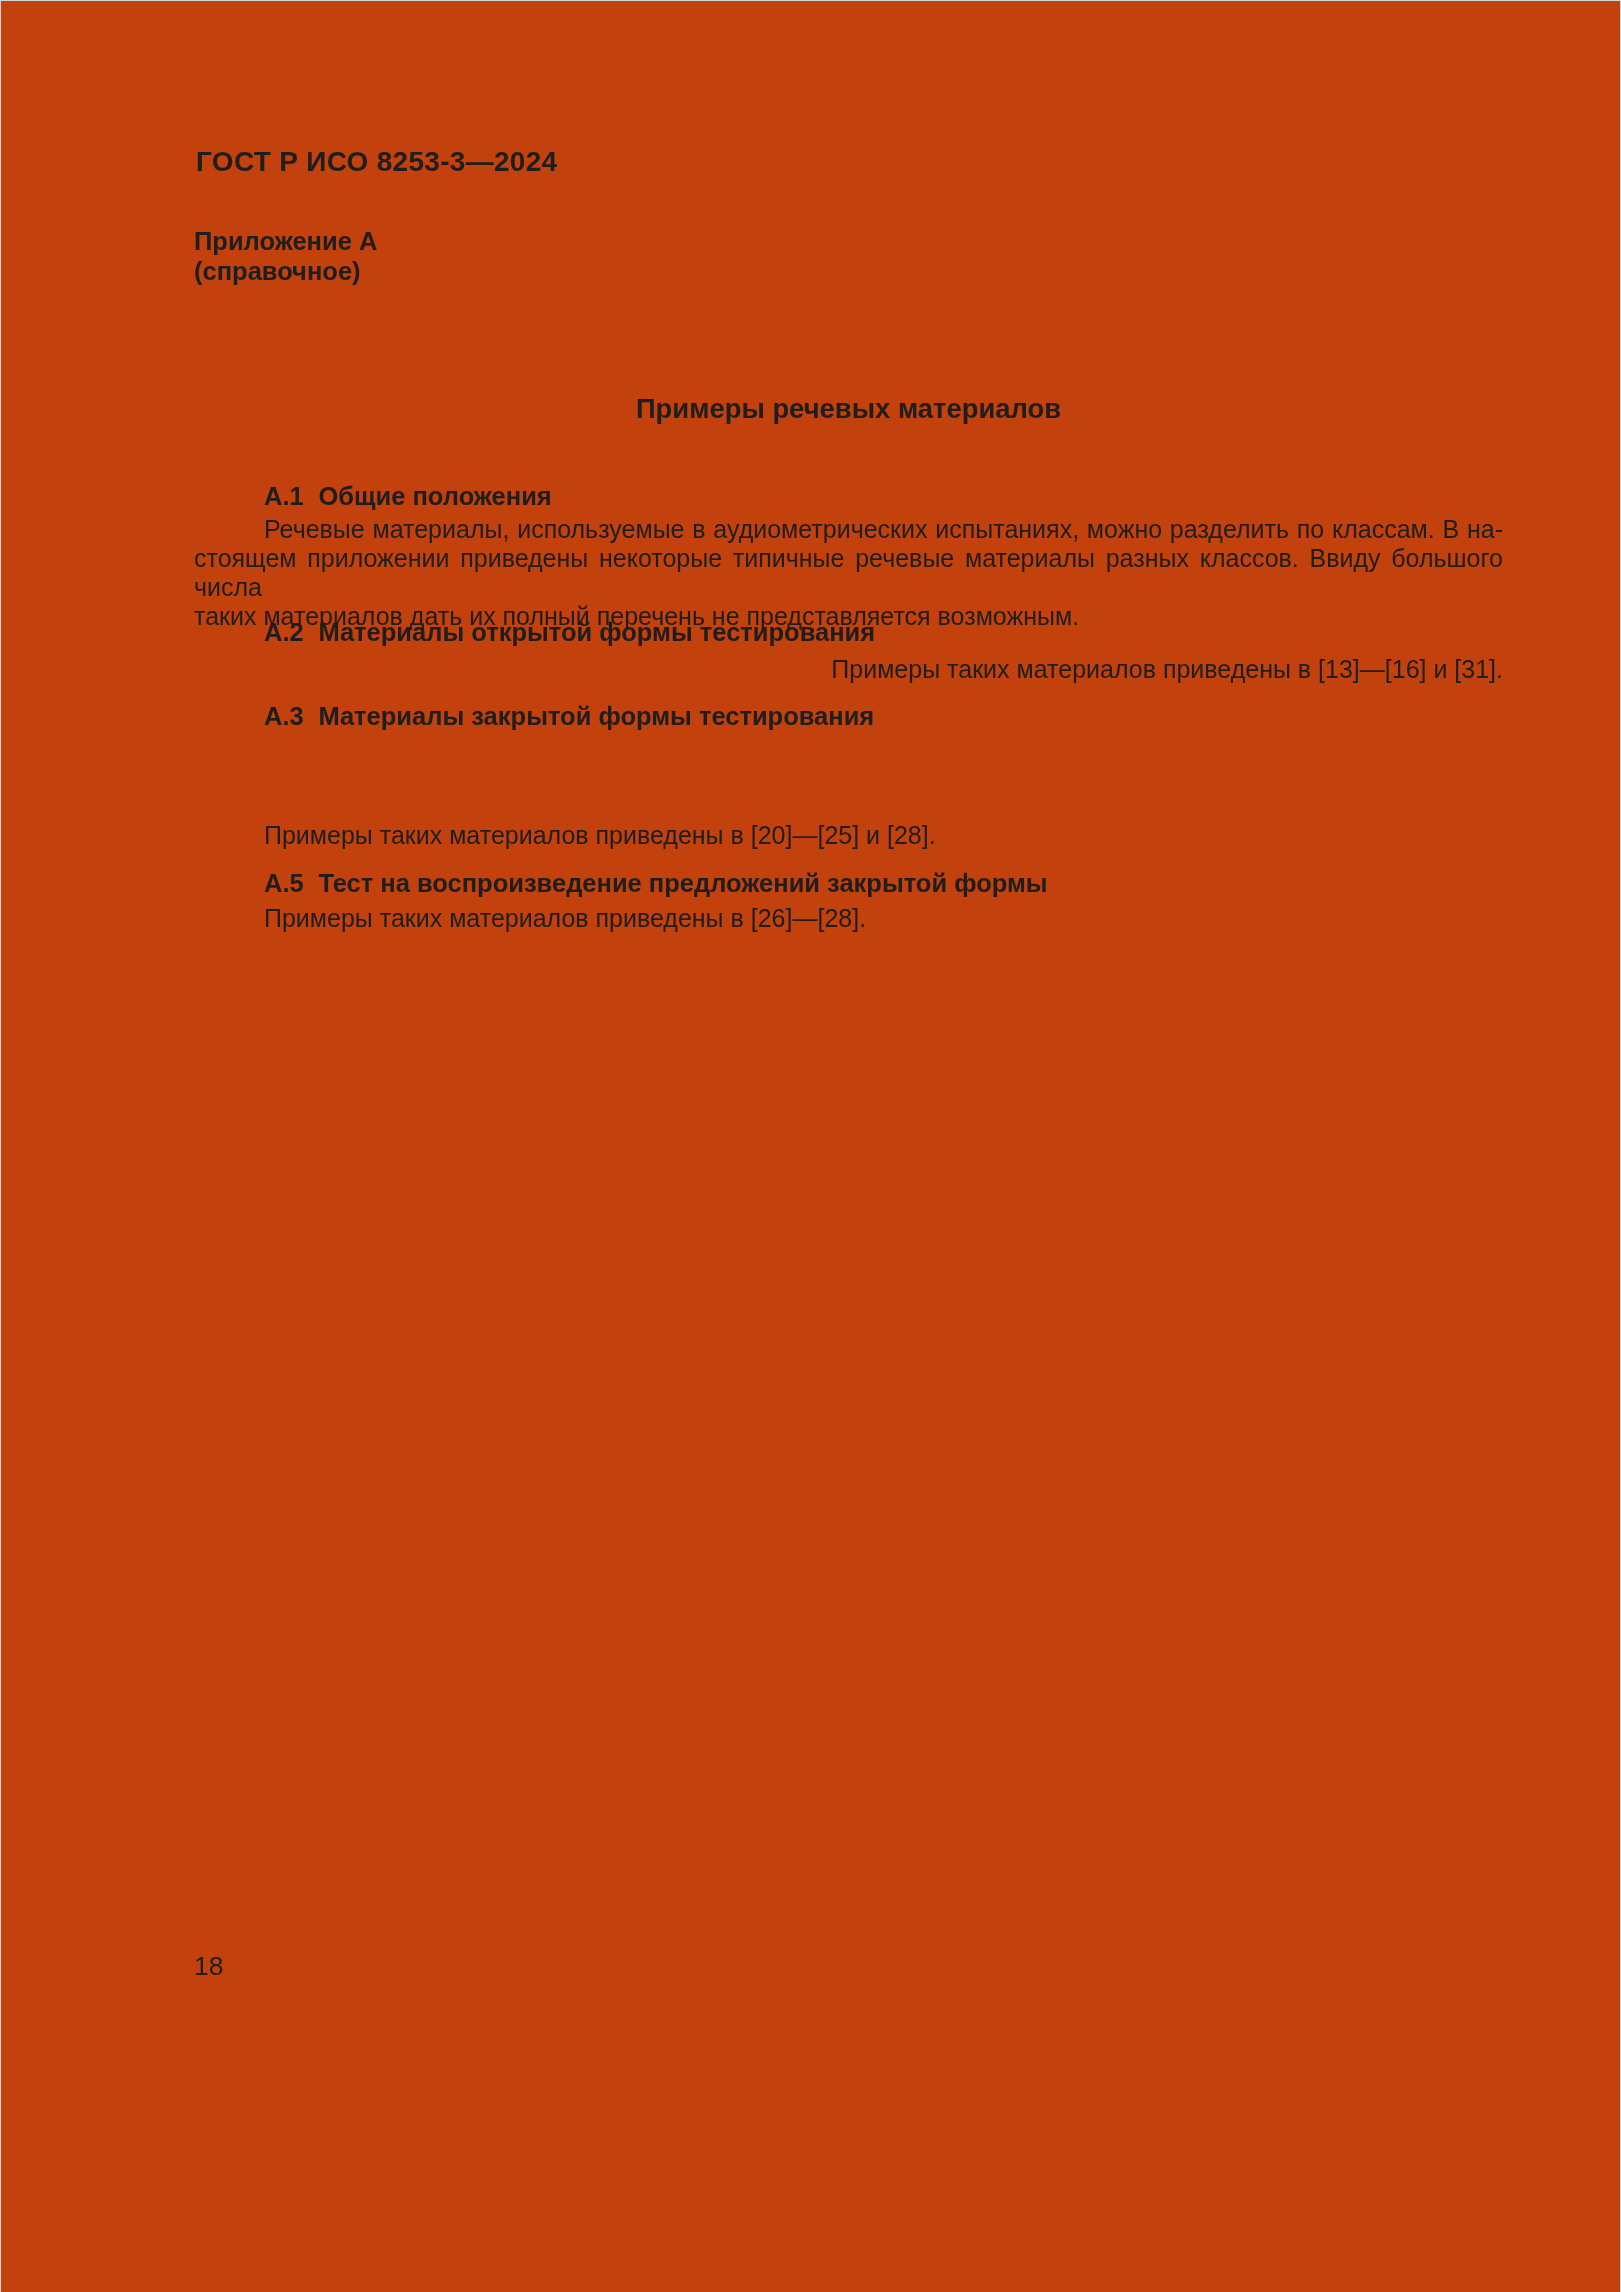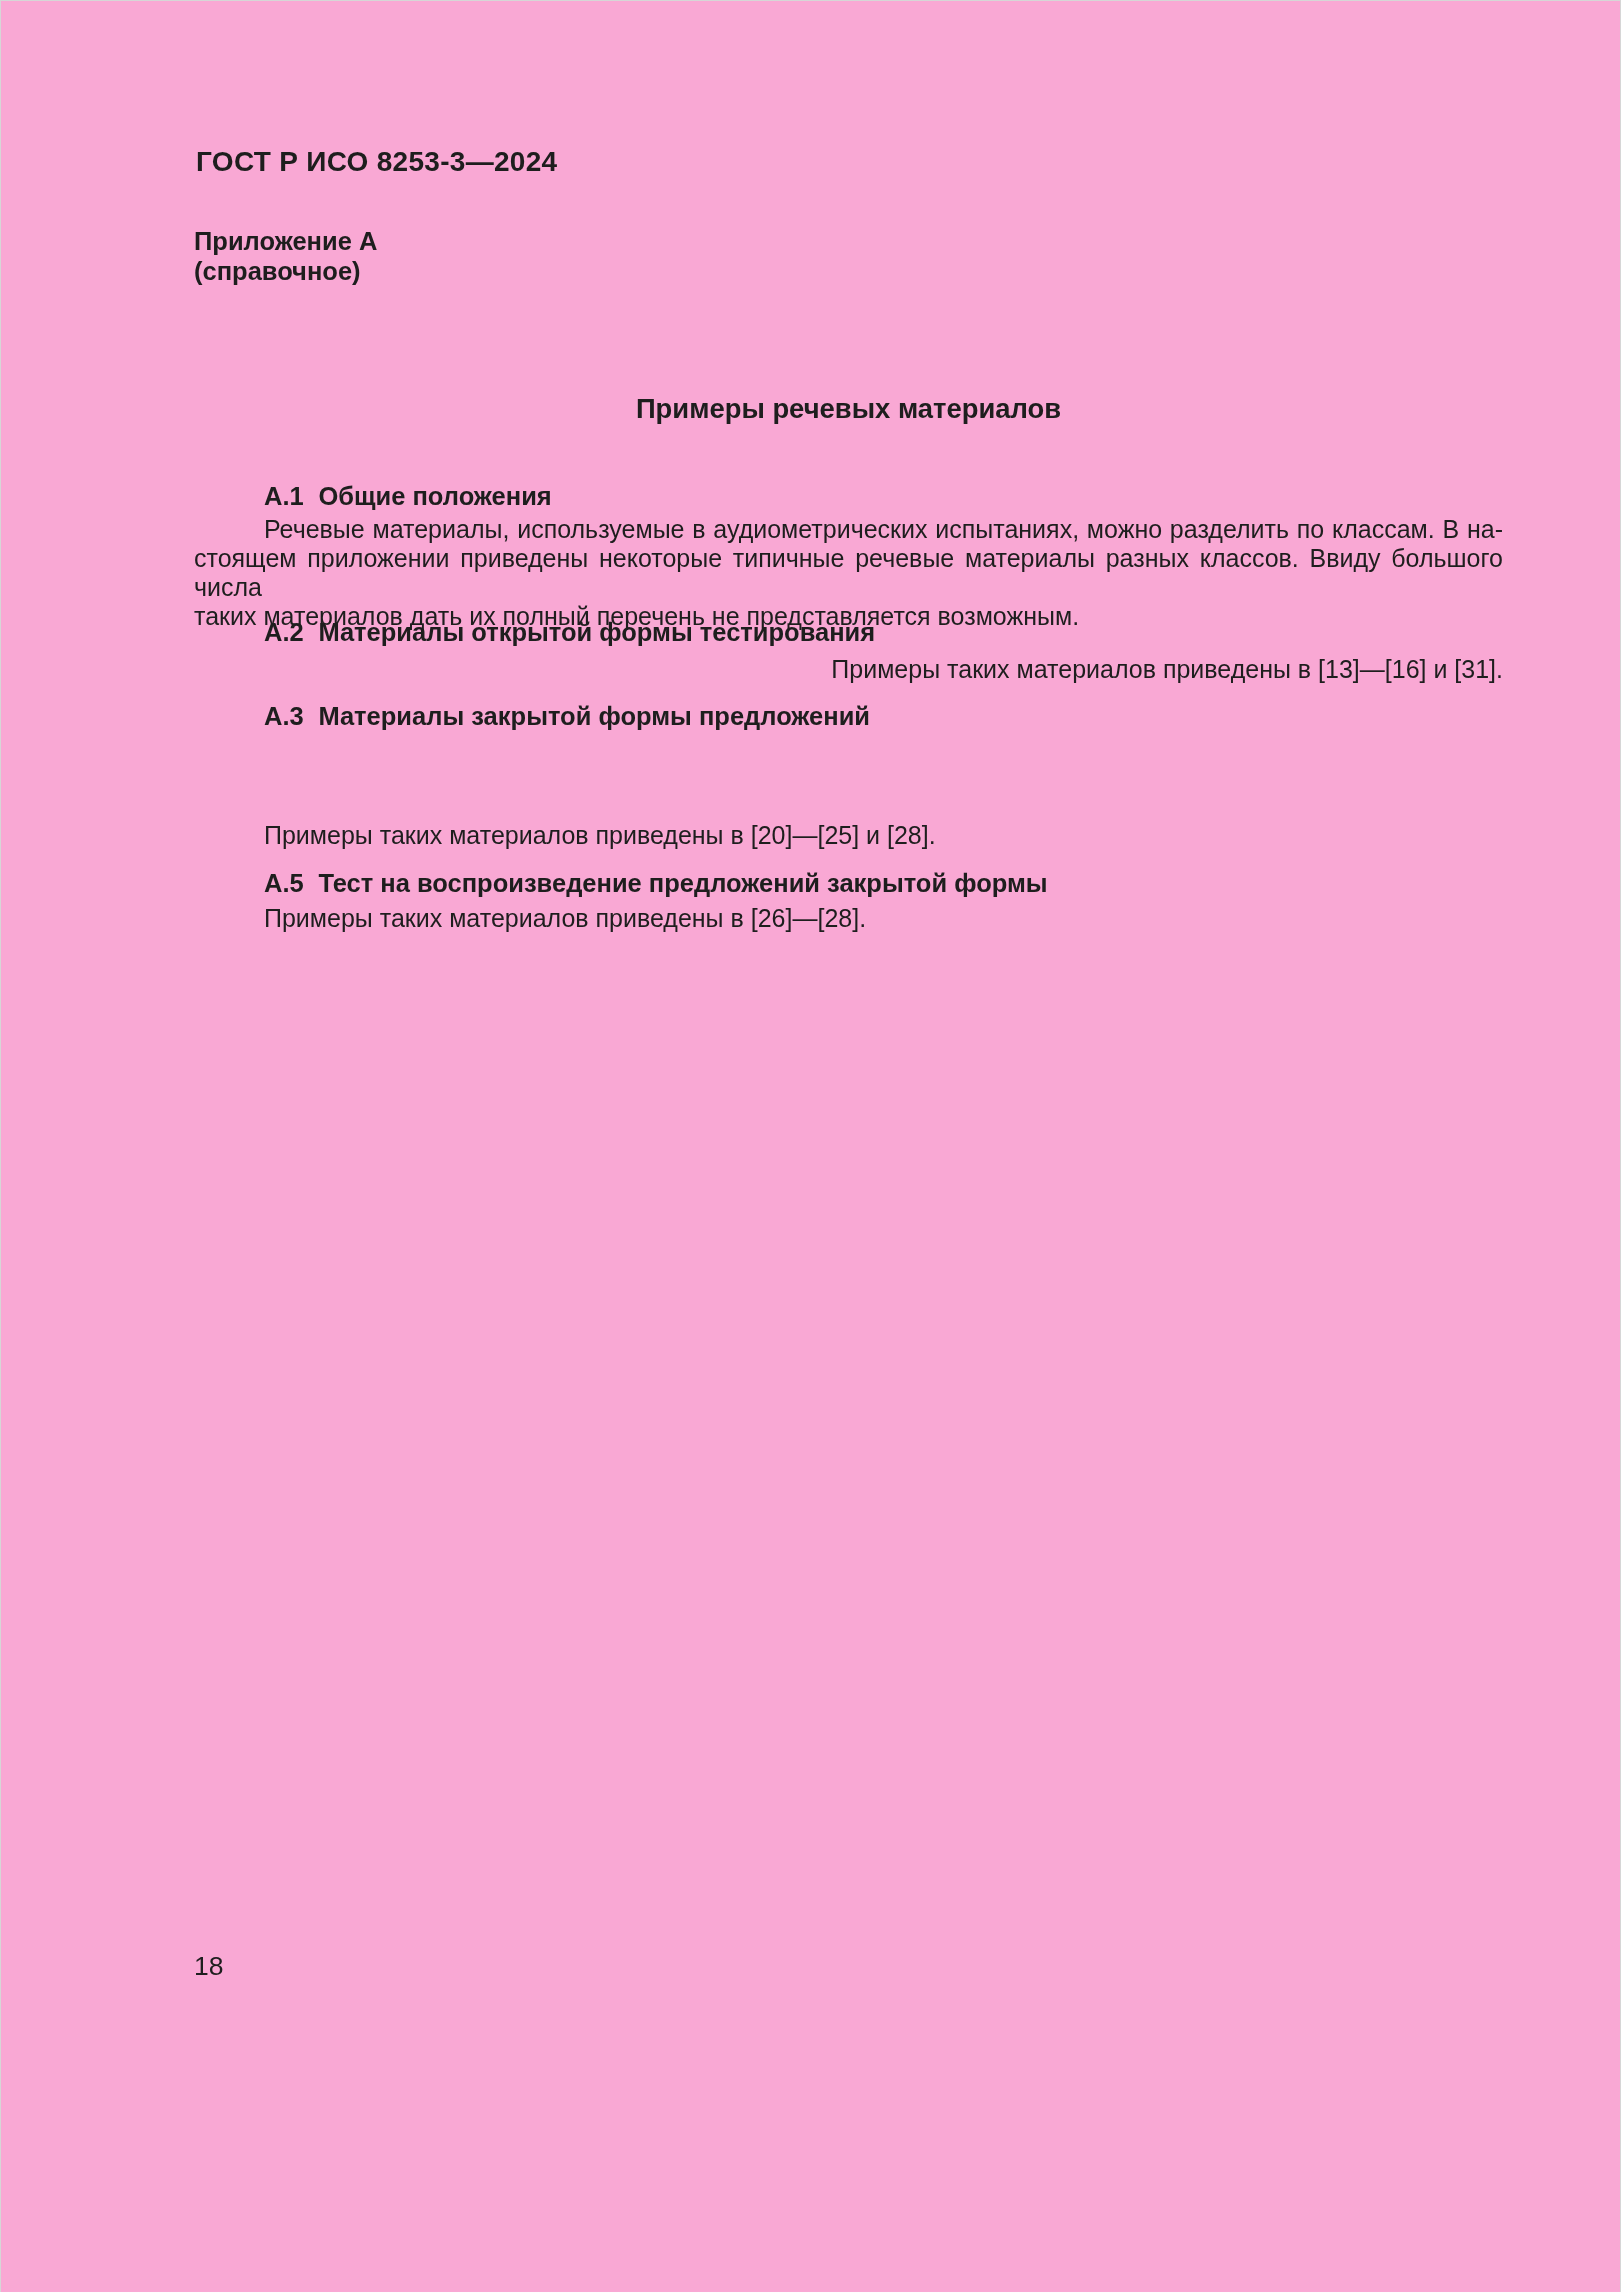--- a/index.html
+++ b/index.html
@@ -4,21 +4,21 @@
 <style>
   html, body {
     margin: 0;
     padding: 0;
     background: #e9e9e9;
   }
   .page {
     position: relative;
     width: 1621px;
     height: 2293px;
-    background: #f9a8d4;
+    background: #c2410c;
     font-family: "Liberation Sans", sans-serif;
     color: #1e1e1e;
     overflow: hidden;
     box-sizing: border-box;
     border: 1px solid #d6d6d6;
   }
   .abs { position: absolute; }
 
   .doc-header {
     left: 195px;
@@ -120,21 +120,21 @@
     <div class="ln j">стоящем приложении приведены некоторые типичные речевые материалы разных классов. Ввиду большого числа</div>
     <div class="ln last">таких материалов дать их полный перечень не представляется возможным.</div>
   </div>
 
   <div class="abs sec-heading h-a2">
     <span class="sec-num">А.2</span><span>Материалы открытой формы тестирования</span>
   </div>
   <div class="abs sec-body b-a2">Примеры таких материалов приведены в [13]—[16] и [31].</div>
 
   <div class="abs sec-heading h-a3">
-    <span class="sec-num">А.3</span><span>Материалы закрытой формы предложений</span>
+    <span class="sec-num">А.3</span><span>Материалы закрытой формы тестирования</span>
   </div>
 
   <div class="abs sec-body b-a4">Примеры таких материалов приведены в [20]—[25] и [28].</div>
 
   <div class="abs sec-heading h-a5">
     <span class="sec-num">А.5</span><span>Тест на воспроизведение предложений закрытой формы</span>
   </div>
   <div class="abs sec-body b-a5">Примеры таких материалов приведены в [26]—[28].</div>
 
   <div class="abs page-number">18</div>

